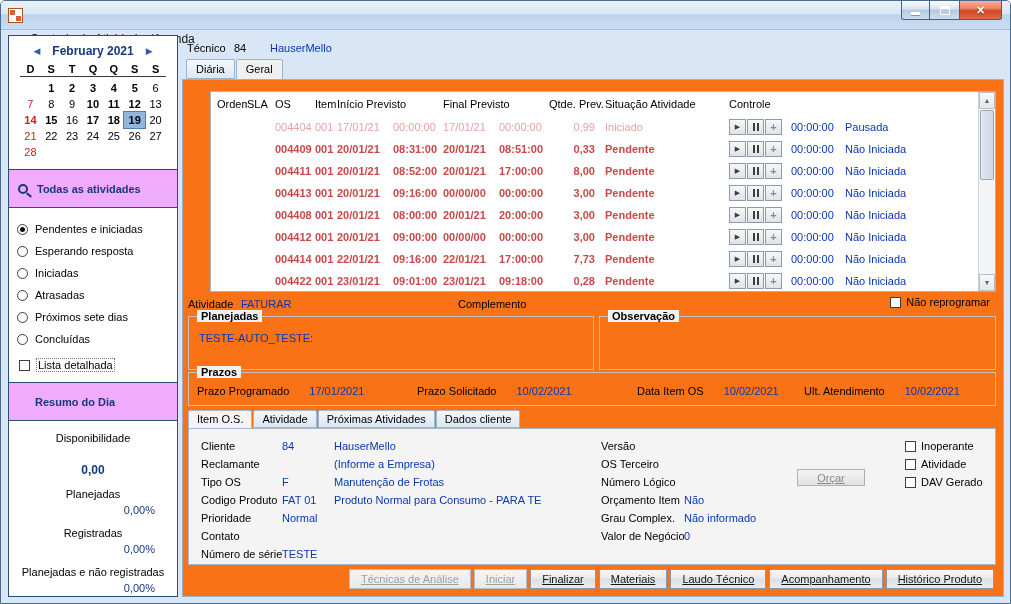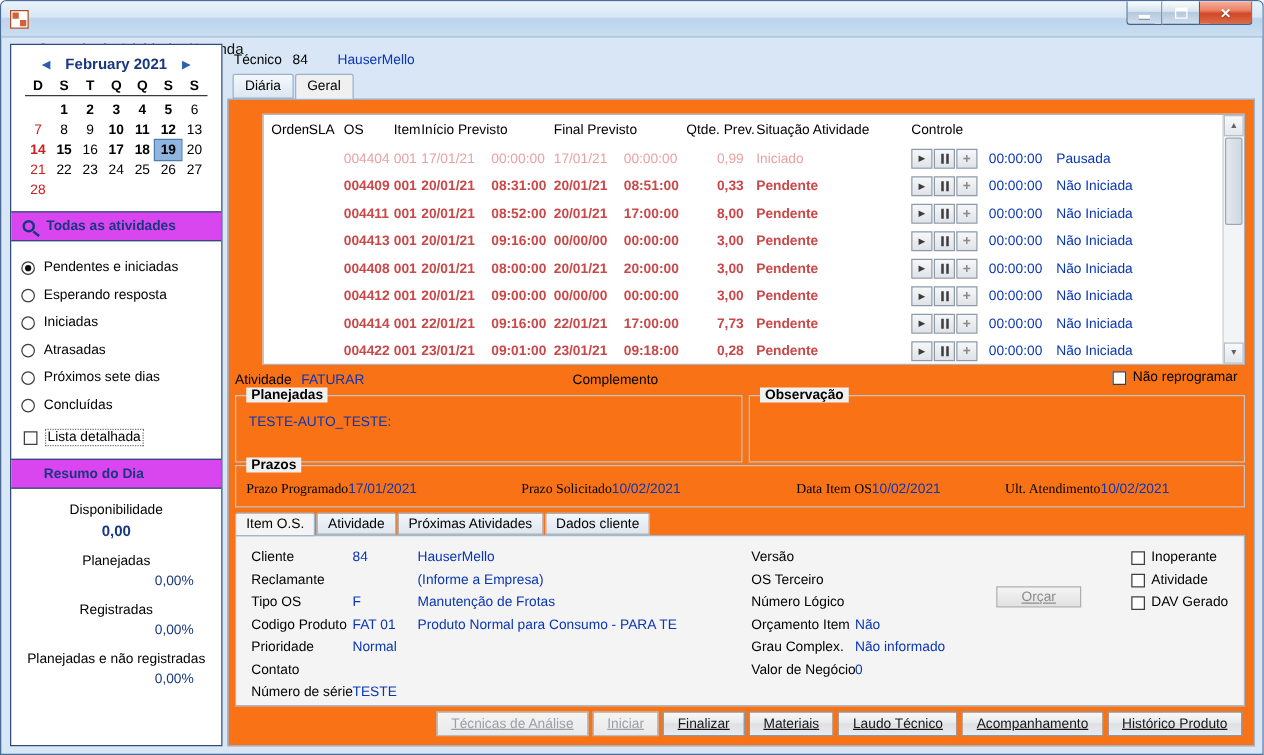--- a/index.html
+++ b/index.html
@@ -23,34 +23,34 @@
   .cal-nav{display:flex;align-items:center;justify-content:center;gap:12px;height:20px;margin-top:5px;}
   .cal-arrow{color:#2b5fae;font-size:9px;}
   .cal-month{color:#17387e;font-weight:bold;font-size:12px;}
   .cal-dow{display:grid;grid-template-columns:repeat(7,1fr);margin:2px 11px 0;border-bottom:1px solid #3a3a3a;padding-bottom:1px;}
   .dow{text-align:center;font-weight:bold;}
   .cal-grid{display:grid;grid-template-columns:repeat(7,1fr);grid-auto-rows:16px;margin:3px 11px 0;}
   .cal-day{text-align:center;line-height:16px;}
   .cal-day.bold{font-weight:bold;}
   .cal-day.red{color:#cc2020;}
   .cal-day.selected{background:#8fb6de;outline:1px solid #4f7cab;}
-  .band{height:24px;background:#d946ef;border-top:1px solid #2b4d79;border-bottom:1px solid #2b4d79;display:flex;align-items:center;color:#17387e;font-weight:bold;}
+  .band{height:39px;background:#f0abfc;border-top:1px solid #2b4d79;border-bottom:1px solid #2b4d79;display:flex;align-items:center;color:#17387e;font-weight:bold;}
   .band.filters-header{margin-top:9px;padding-left:9px;gap:9px;}
   .band.summary-header{padding-left:26px;}
   .mag{width:10px;height:10px;border:2px solid #17387e;border-radius:50%;position:relative;flex:none;}
   .mag::after{content:"";position:absolute;width:6px;height:2px;background:#17387e;transform:rotate(38deg);left:6px;top:8px;}
   .filter-list{padding:10px 8px 2px;}
   .radio-row{display:flex;align-items:center;gap:7px;height:22px;}
   .radio{width:11px;height:11px;border:1px solid #3e3e3e;border-radius:50%;background:#fff;position:relative;flex:none;}
   .radio.checked::after{content:"";position:absolute;left:2px;top:2px;width:5px;height:5px;background:#101010;border-radius:50%;}
   .chk{width:11px;height:11px;border:1px solid #3e3e3e;background:#fff;flex:none;}
   .detail-chk{display:flex;align-items:center;gap:6px;margin:6px 0 10px 10px;}
   .detail-chk .lbl{border:1px dotted #777;padding:0 1px;}
   .sum-row.big{text-align:center;margin-top:11px;}
-  .sum-row.big .sum-value{color:#17387e;font-weight:bold;font-size:12px;margin-top:4px;}
+  .sum-row.big .sum-value{color:#17387e;font-weight:bold;font-size:12px;margin-top:19px;}
   .sum-row.pct{margin-top:11px;}
   .sum-row.pct .sum-label{text-align:center;}
   .sum-row.pct .sum-value{text-align:right;padding-right:22px;color:#17387e;margin-top:4px;}
   
   .main{position:absolute;left:181px;top:33px;width:822px;height:563px;}
   .tech-row{position:absolute;top:8px;left:5px;display:flex;}
   .tech-label{width:47px;}
   .tech-code{width:36px;}
   .blue{color:#0a36b4;}
   .tabstrip{position:absolute;top:25px;left:4px;display:flex;}
@@ -99,21 +99,21 @@
   .gtitle{position:absolute;top:-7px;left:8px;background:#f0f0f0;padding:0 4px;font-weight:bold;}
   .g-sol{left:5px;top:236px;width:406px;height:54px;}
   .g-obs{left:416px;top:236px;width:397px;height:54px;}
   .g-prazos{left:5px;top:292px;width:808px;height:34px;}
   .g-sol .gcontent{padding:15px 0 0 10px;}
   .prazos-row{display:flex;padding:12px 0 0 8px;}
   .prazo{display:flex;flex:none;}
   .prazo:nth-child(1){width:220px;}
   .prazo:nth-child(2){width:220px;}
   .prazo:nth-child(3){width:167px;}
-  .plabel{margin-right:0;font-family:Liberation Serif, serif;}
+  .plabel{margin-right:20px;}
   
   .detail-tabs{position:absolute;left:5px;top:330px;display:flex;}
   .dtab{height:18px;padding:2px 8px 0;border:1px solid #a4b8cc;background:linear-gradient(#f2f6fa,#dde6ef);margin-right:1px;border-radius:2px 2px 0 0;}
   .dtab.active{background:#f4f4f4;position:relative;z-index:2;height:19px;}
   .detail-panel{position:absolute;left:5px;top:348px;width:808px;height:137px;background:#f4f4f4;border:1px solid #a4b8cc;}
   .fields-left{position:absolute;left:12px;top:8px;}
   .frow{display:flex;height:18px;align-items:center;white-space:nowrap;}
   .flabel{width:81px;color:#000;flex:none;}
   .fcode{width:52px;flex:none;}
   .flabel2{width:83px;flex:none;}

